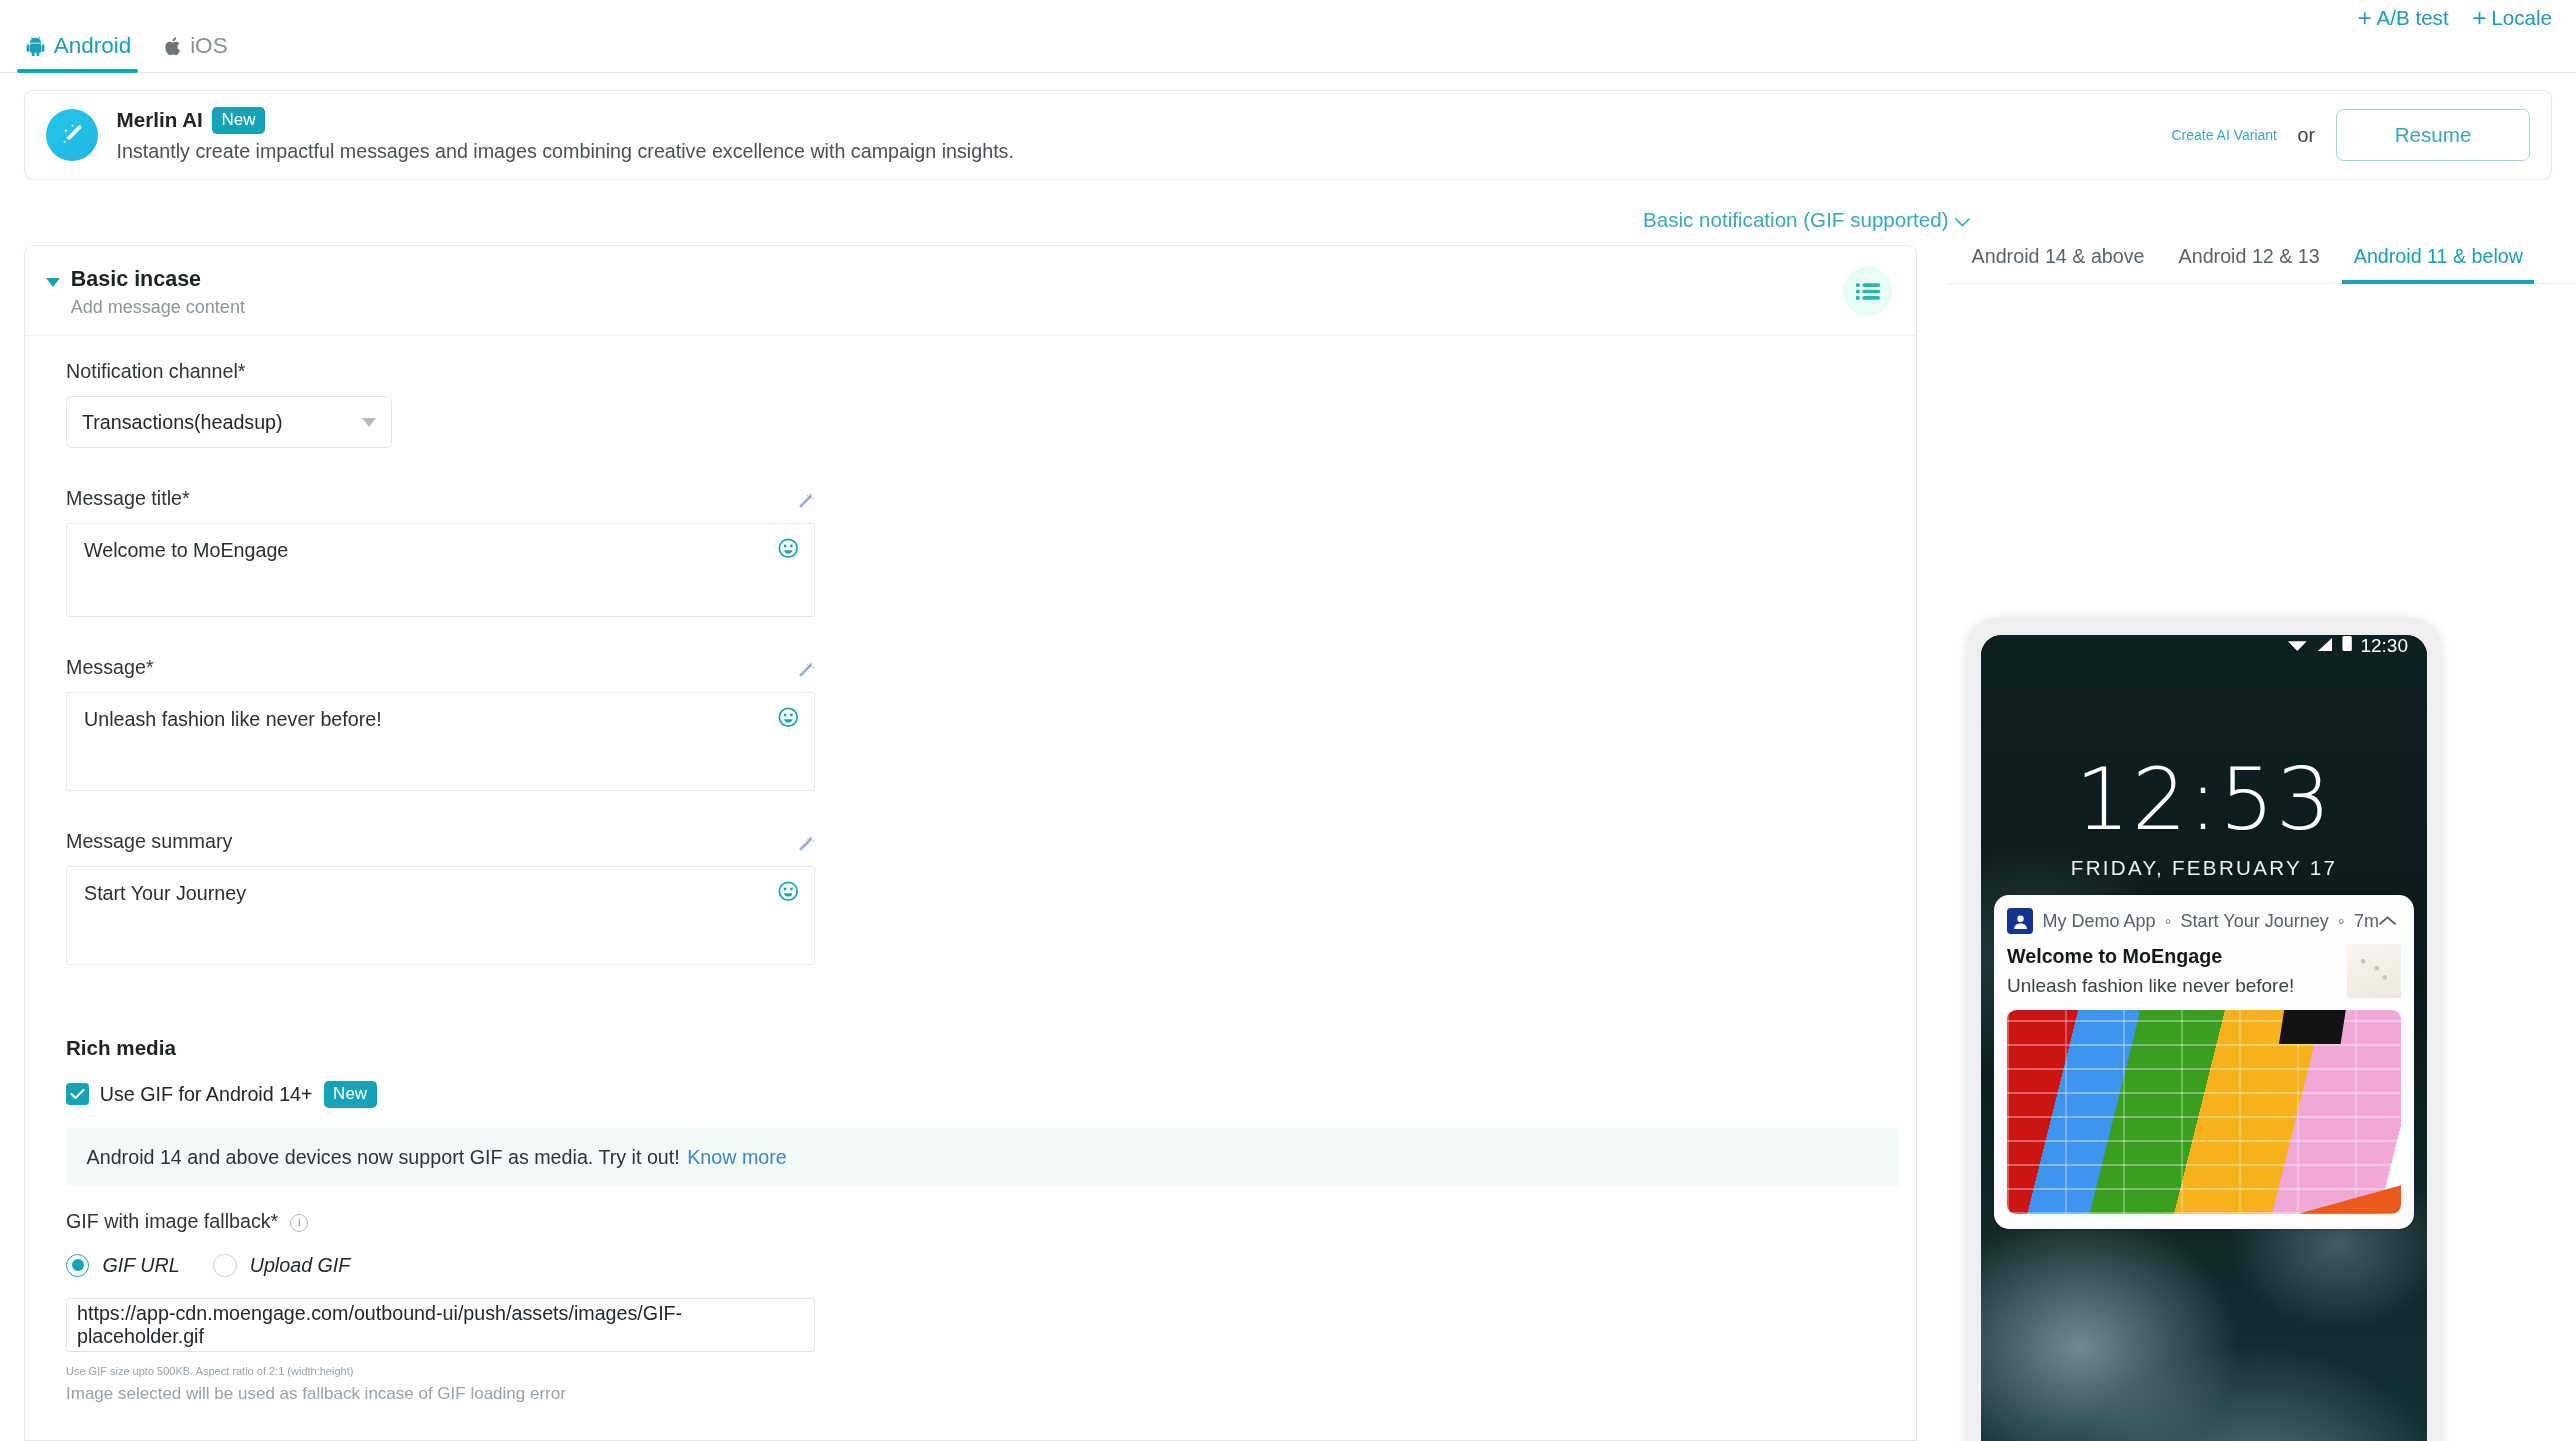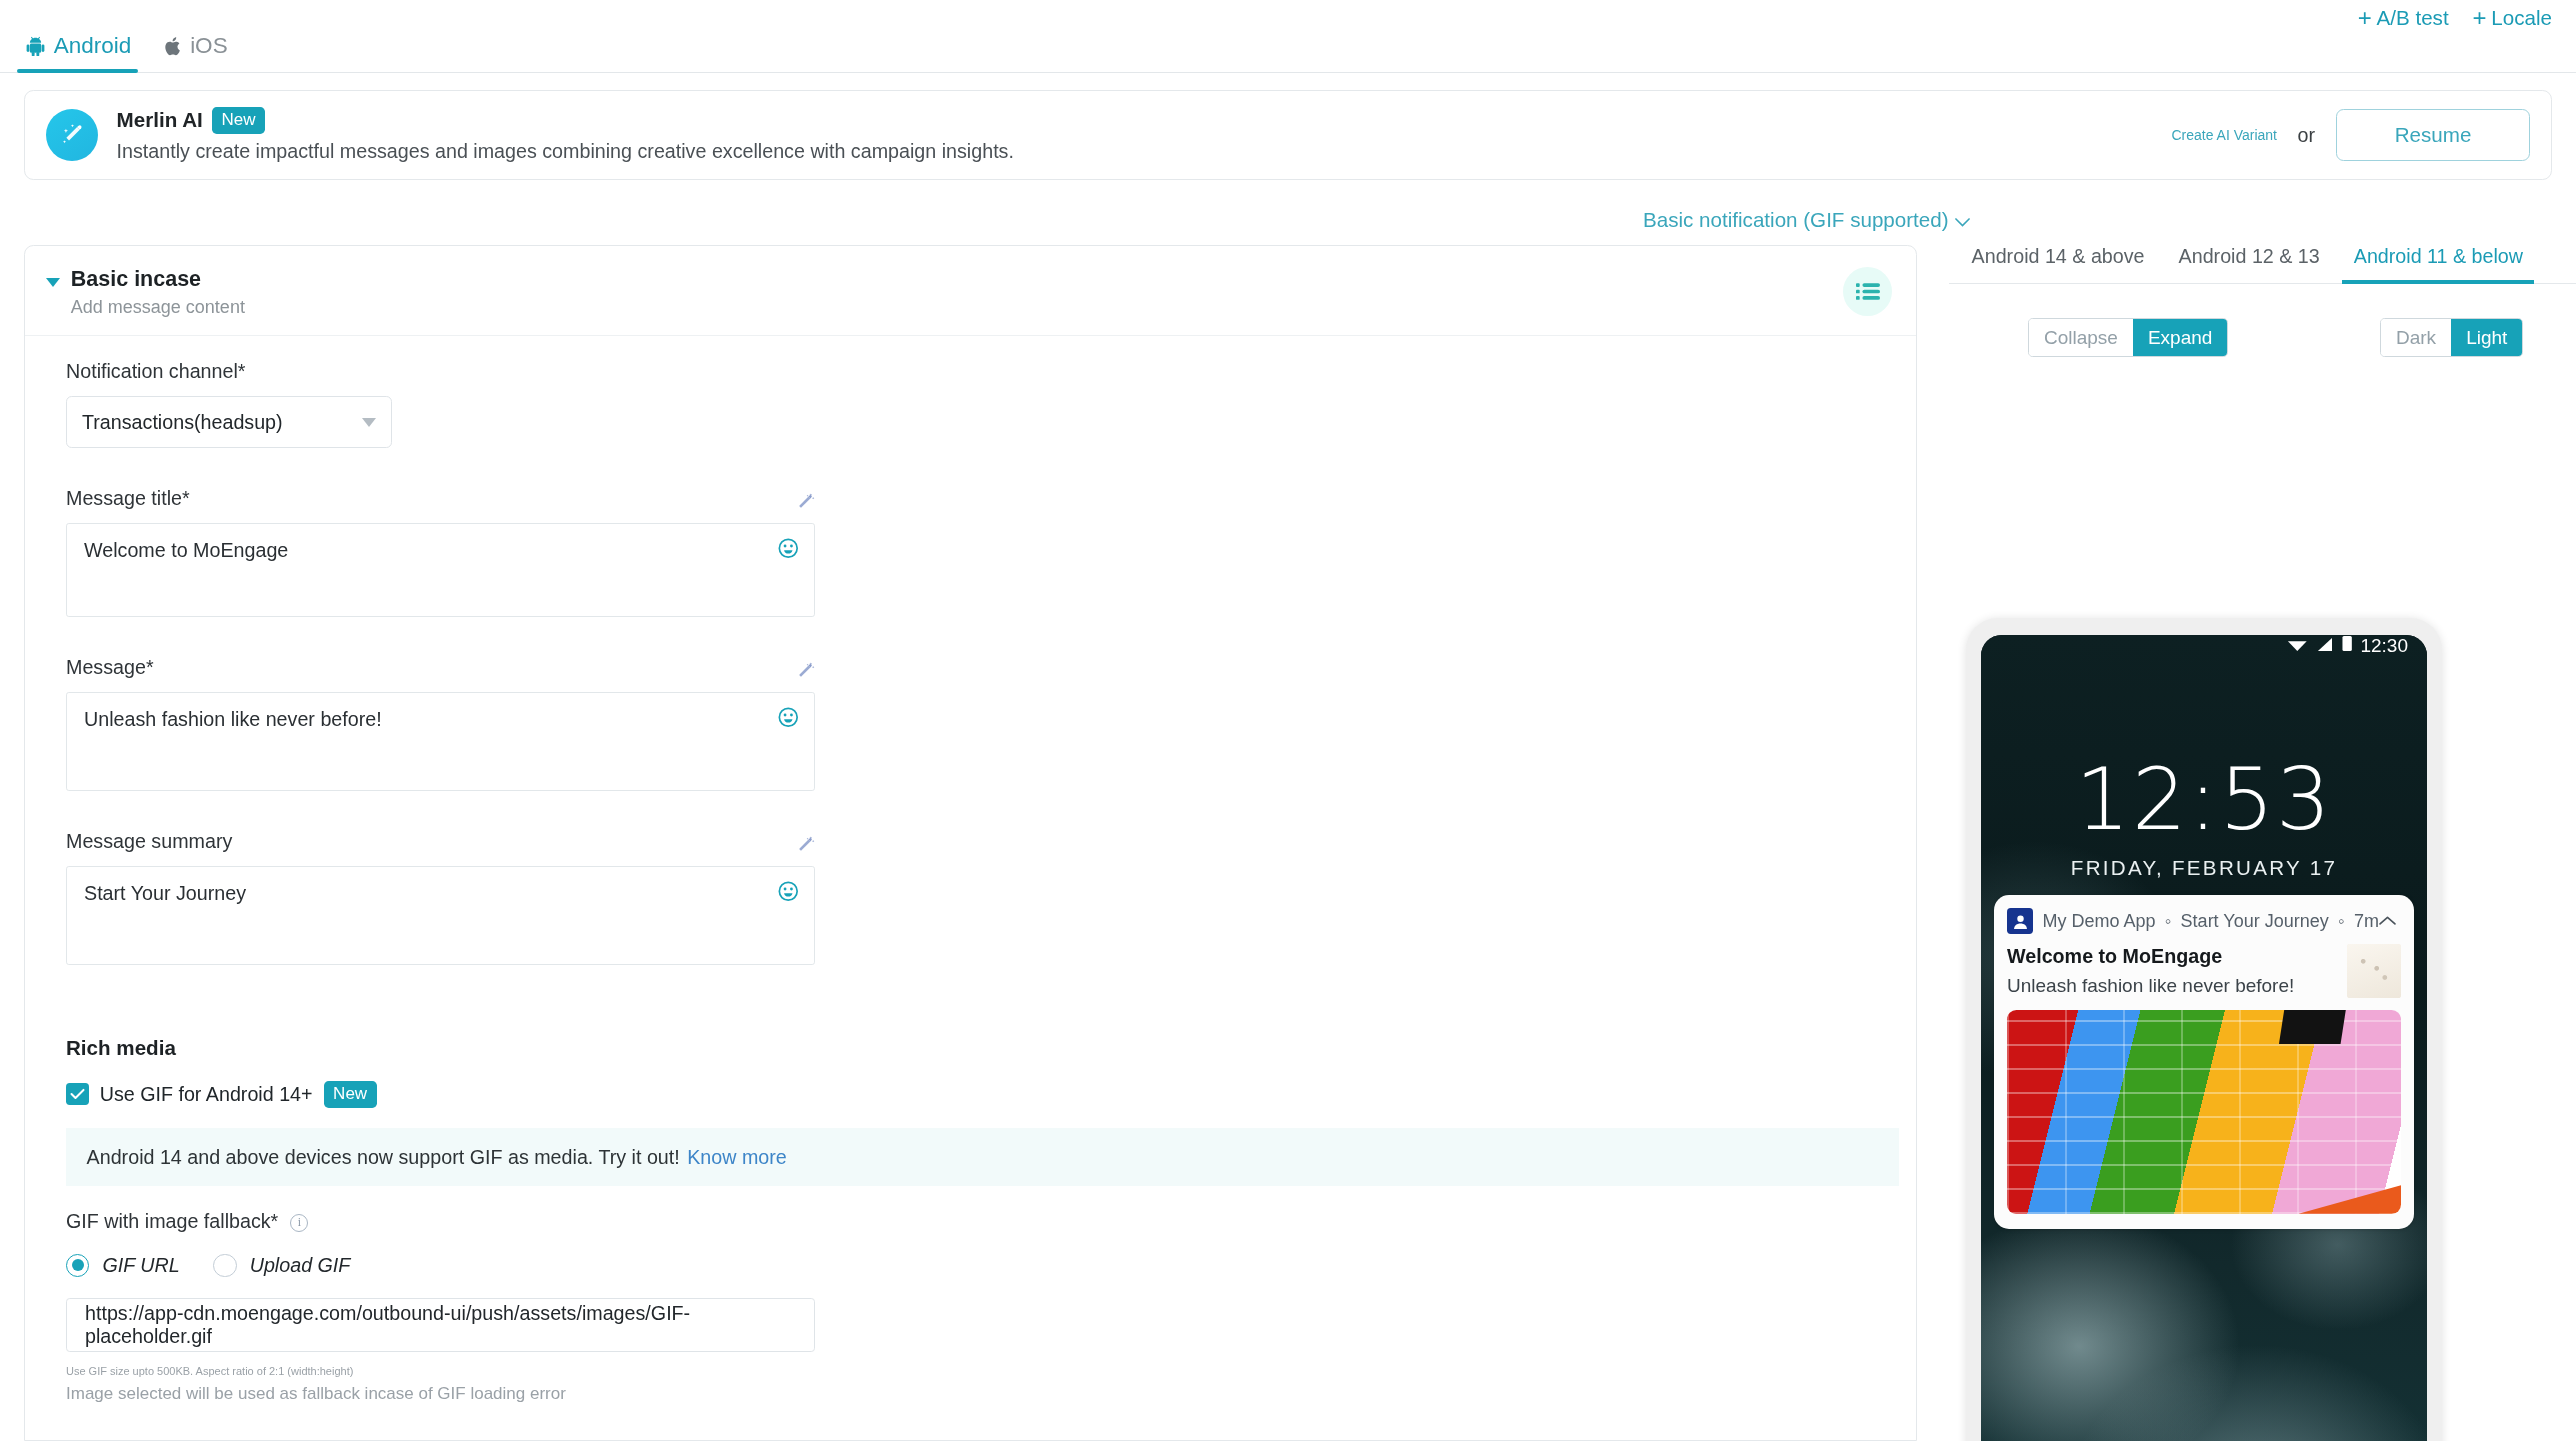--- a/index.html
+++ b/index.html
@@ -166,21 +166,21 @@
     display:flex;align-items:center;justify-content:center;cursor:pointer;background:#fff;
   }
   .radio.on { border-color:#17a2b8; }
   .radio.on:after {
     content:""; width:12px;height:12px;border-radius:50%;background:#17a2b8;
   }
   .radio-label { font-size:19.7px; color:#22272b; margin-right:20.6px; }
   .url-input {
     margin-top:20.6px; width:749px; height:54px;
     border:0.9px solid #dfe4e8; border-radius:3.7px;
-    display:flex; align-items:center; padding:0 18px;
+    display:flex; align-items:center; padding:0 10px;
     font-size:19.7px; color:#22272b; background:#fff;
   }
   .hint { font-size:11px; color:#9aa1a7; margin-top:13px; }
   .hint2 { font-size:17px; color:#9aa1a7; margin-top:7.5px; }
 
   
   .right-panel { position:absolute; left:1949px; top:245px; width:627px; }
   .prev-tabs { display:flex; gap:0; border-bottom:0.9px solid #e4e8eb; padding-left:5.6px;}
   .prev-tab {
     font-size:19.7px; color:#5b6267; padding:0 17px 15px 17px;
@@ -543,30 +543,20 @@
       <span>Android 14 &amp; above</span>
     </div>
     <div class="prev-tab">
       <span>Android 12 &amp; 13</span>
     </div>
     <div class="prev-tab active">
       <span>Android 11 &amp; below</span>
     </div>
   </div>
 
-  <div class="toggle-row">
-    <div class="seg seg-left">
-      <div class="seg-btn">Collapse</div>
-      <div class="seg-btn on">Expand</div>
-    </div>
-    <div class="seg seg-right">
-      <div class="seg-btn">Dark</div>
-      <div class="seg-btn on">Light</div>
-    </div>
-  </div>
 
   <div class="phone">
     <div class="screen">
       <div class="screen-sea"></div>
 
       <div class="statusbar">
         <span>
           <svg width="20.6" height="15" viewBox="0 0 22 16">
               <path d="M1 4.5 11 15 21 4.5z" fill="#fff"></path>
             </svg>

